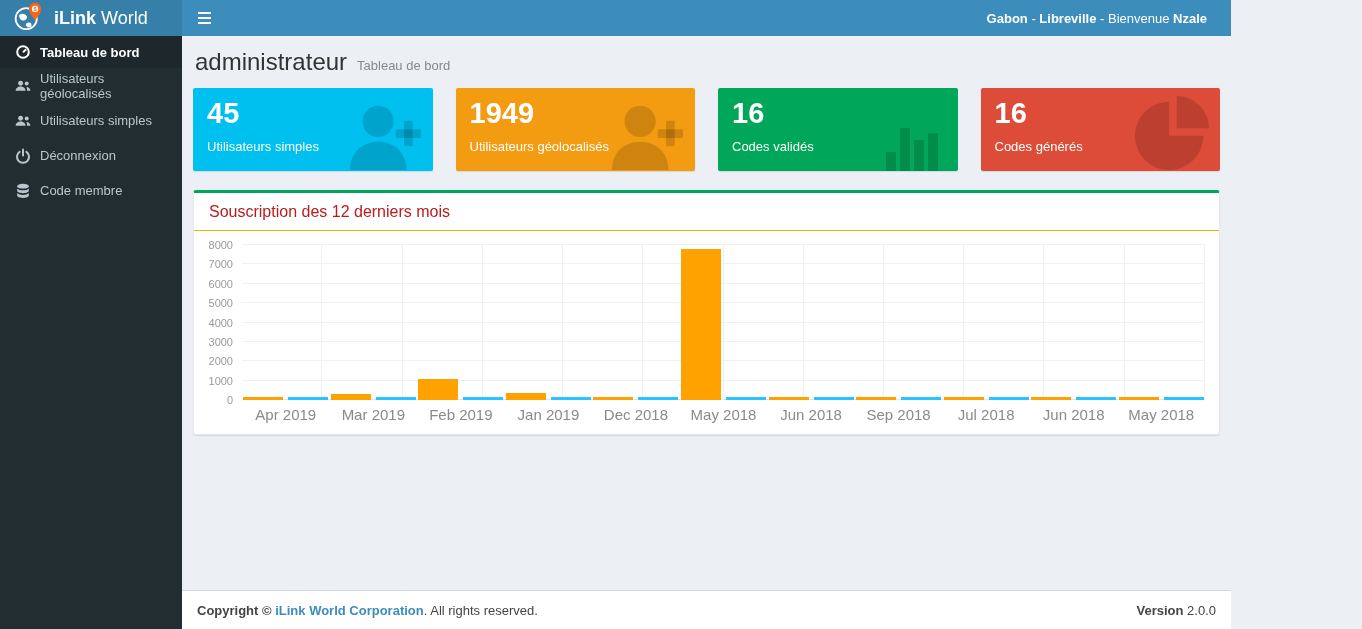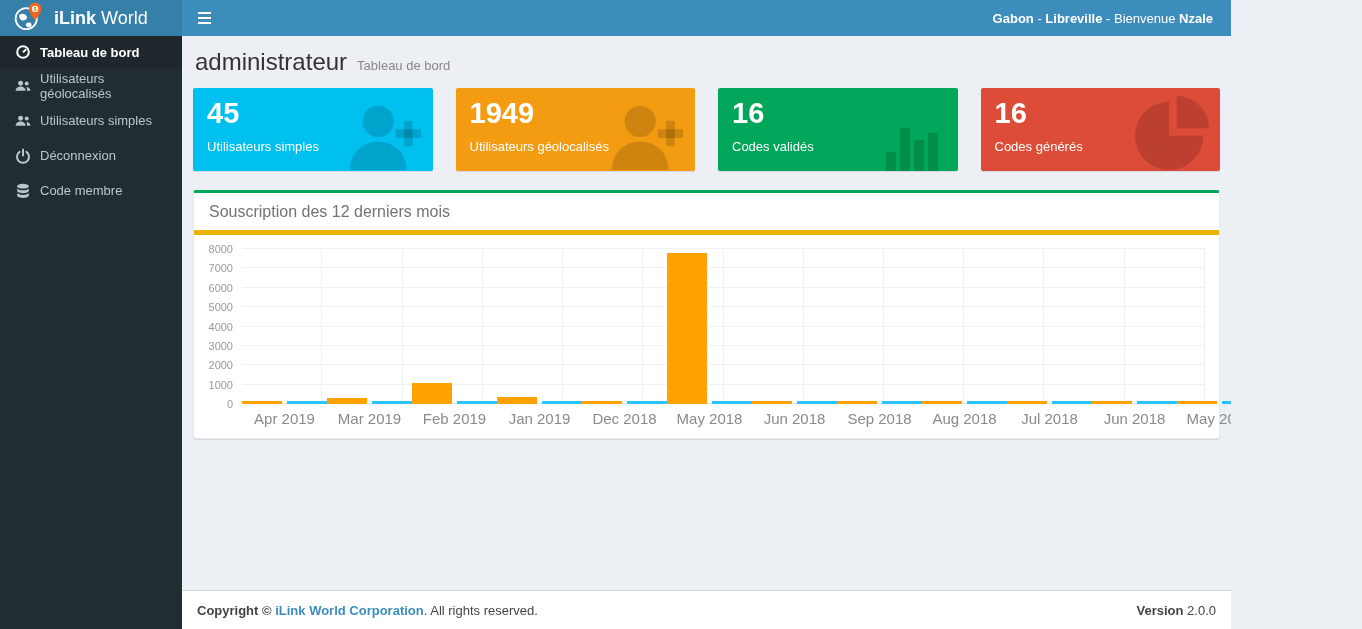--- a/index.html
+++ b/index.html
@@ -8,21 +8,21 @@
   .app { position:relative; width:1231px; height:629px; overflow:hidden; background:#ecf0f5; }
 
   
   .header { position:absolute; top:0; left:0; width:100%; height:36px; display:flex; z-index:5; }
   .logo { width:182px; height:36px; background:#367fa9; display:flex; align-items:center; padding-left:13px; gap:11px; flex:none; }
   .logo-text { color:#fff; font-size:18px; white-space:nowrap; }
   .logo-text b { font-weight:bold; }
   .navbar { flex:1; background:#3c8dbc; display:flex; align-items:center; justify-content:space-between; }
   .hamburger { width:44px; height:36px; display:flex; flex-direction:column; justify-content:center; align-items:center; gap:3px; cursor:pointer; }
   .hamburger span { display:block; width:13px; height:2px; background:#fff; }
-  .user-area { color:#fff; font-size:13px; padding-right:18px; white-space:nowrap; }
+  .user-area { color:#fff; font-size:13px; padding-right:24px; white-space:nowrap; }
   .user-area b { font-weight:bold; }
 
   
   .sidebar { position:absolute; top:36px; left:0; bottom:0; width:182px; background:#222d32; }
   .side-item { display:flex; align-items:center; gap:9px; padding:9px 15px; height:35px;
                color:#b8c7ce; font-size:13px; cursor:pointer; }
   .side-item.active { background:#1e282c; color:#fff; font-weight:bold; height:32px; }
   .s-icon { width:16px; height:16px; flex:none; display:inline-flex; }
   .s-icon svg { width:100%; height:100%; }
 
@@ -38,21 +38,21 @@
   .card { flex:1; height:83px; border-radius:2px; position:relative; color:#fff;
           padding:9px 14px; overflow:hidden; box-shadow:0 1px 1px rgba(0,0,0,0.1); }
   .card-value { font-size:29px; font-weight:bold; line-height:1.15; }
   .card-label { font-size:13px; margin-top:9px; }
   .card-icon { position:absolute; right:10px; bottom:0; }
   .card-icon svg { display:block; fill:rgba(0,0,0,0.15); }
 
   
   .panel { background:#fff; border:1px solid #e4e9ef; border-top:3px solid #00a65a;
            border-radius:3px; box-shadow:0 1px 1px rgba(0,0,0,0.1); }
-  .panel-title { font-size:16px; color:#737373; padding:10px 15px 9px; border-bottom:5px solid #eab308; }
+  .panel-title { font-size:16px; color:#b91c1c; padding:10px 15px 9px; border-bottom:1px solid #eab308; }
   .panel-body { padding:14px 14px 8px 8px; }
   .chart { display:flex; }
   .y-axis { width:40px; position:relative; height:155px; flex:none; }
   .y-tick { position:absolute; right:9px; transform:translateY(-50%); font-size:11px; color:#9a9a9a; }
   .plot { flex:1; position:relative; height:155px; }
   .hline { position:absolute; left:0; right:0; height:1px; background:#f0f1f6; }
   .hline.zero { background:#e4e6ee; }
   .vline { position:absolute; top:0; bottom:0; width:1px; background:#eef0f5; }
   .groups { position:absolute; inset:0; display:flex; }
   .group { flex:1; position:relative; display:flex; align-items:flex-end; justify-content:center; gap:5px; }
@@ -279,25 +279,20 @@
                   <span class="x-label">Jun 2018</span>
                 </div>
                 <div class="group">
                   <div class="bar" style="background: rgb(255, 162, 0); height: 3px;"></div>
                   <div class="bar" style="background: rgb(41, 196, 255); height: 3px;"></div>
                   <span class="x-label">Sep 2018</span>
                 </div>
                 <div class="group">
                   <div class="bar" style="background: rgb(255, 162, 0); height: 3px;"></div>
                   <div class="bar" style="background: rgb(41, 196, 255); height: 3px;"></div>
-                  <span class="x-label">Aug 2018</span>
-                </div>
-                <div class="group">
-                  <div class="bar" style="background: rgb(255, 162, 0); height: 3px;"></div>
-                  <div class="bar" style="background: rgb(41, 196, 255); height: 3px;"></div>
                   <span class="x-label">Jul 2018</span>
                 </div>
                 <div class="group">
                   <div class="bar" style="background: rgb(255, 162, 0); height: 3px;"></div>
                   <div class="bar" style="background: rgb(41, 196, 255); height: 3px;"></div>
                   <span class="x-label">Jun 2018</span>
                 </div>
                 <div class="group">
                   <div class="bar" style="background: rgb(255, 162, 0); height: 3px;"></div>
                   <div class="bar" style="background: rgb(41, 196, 255); height: 3px;"></div>

